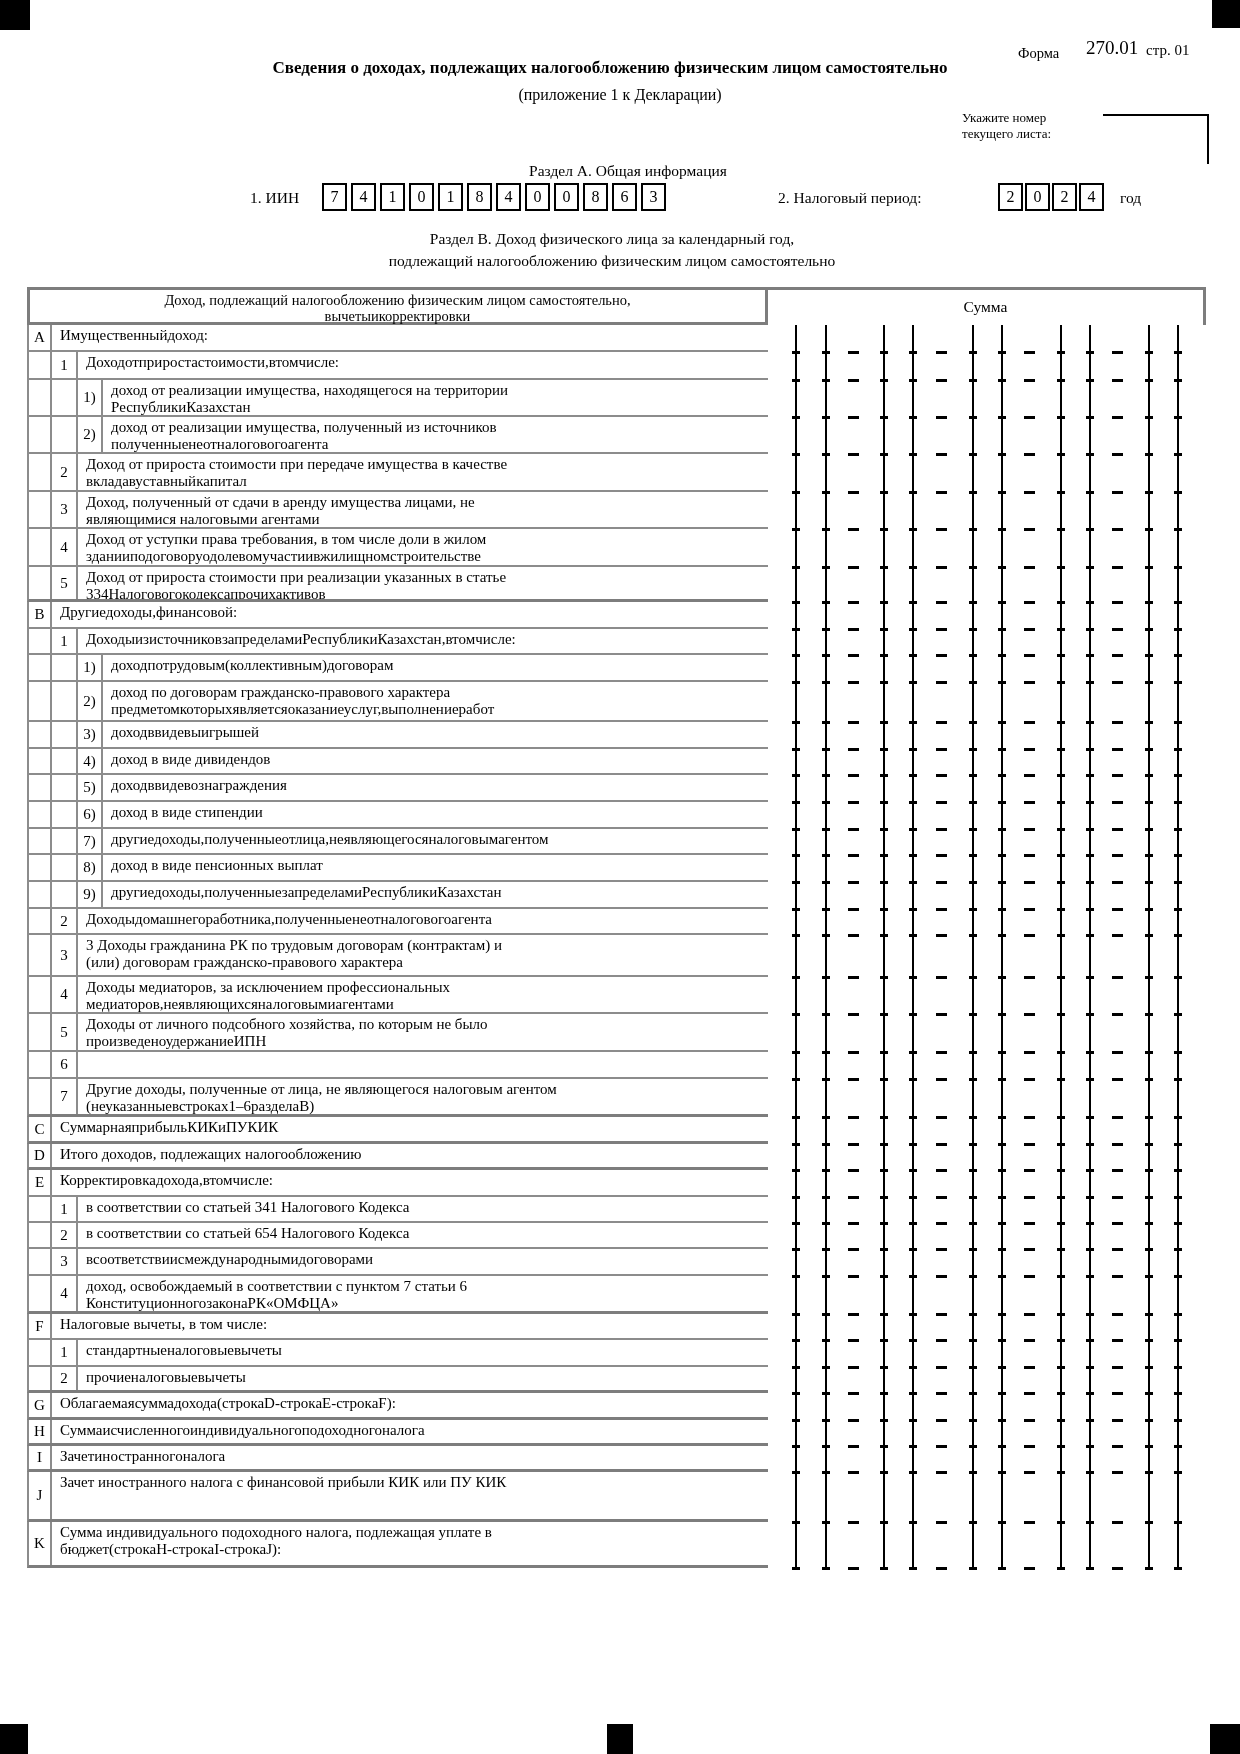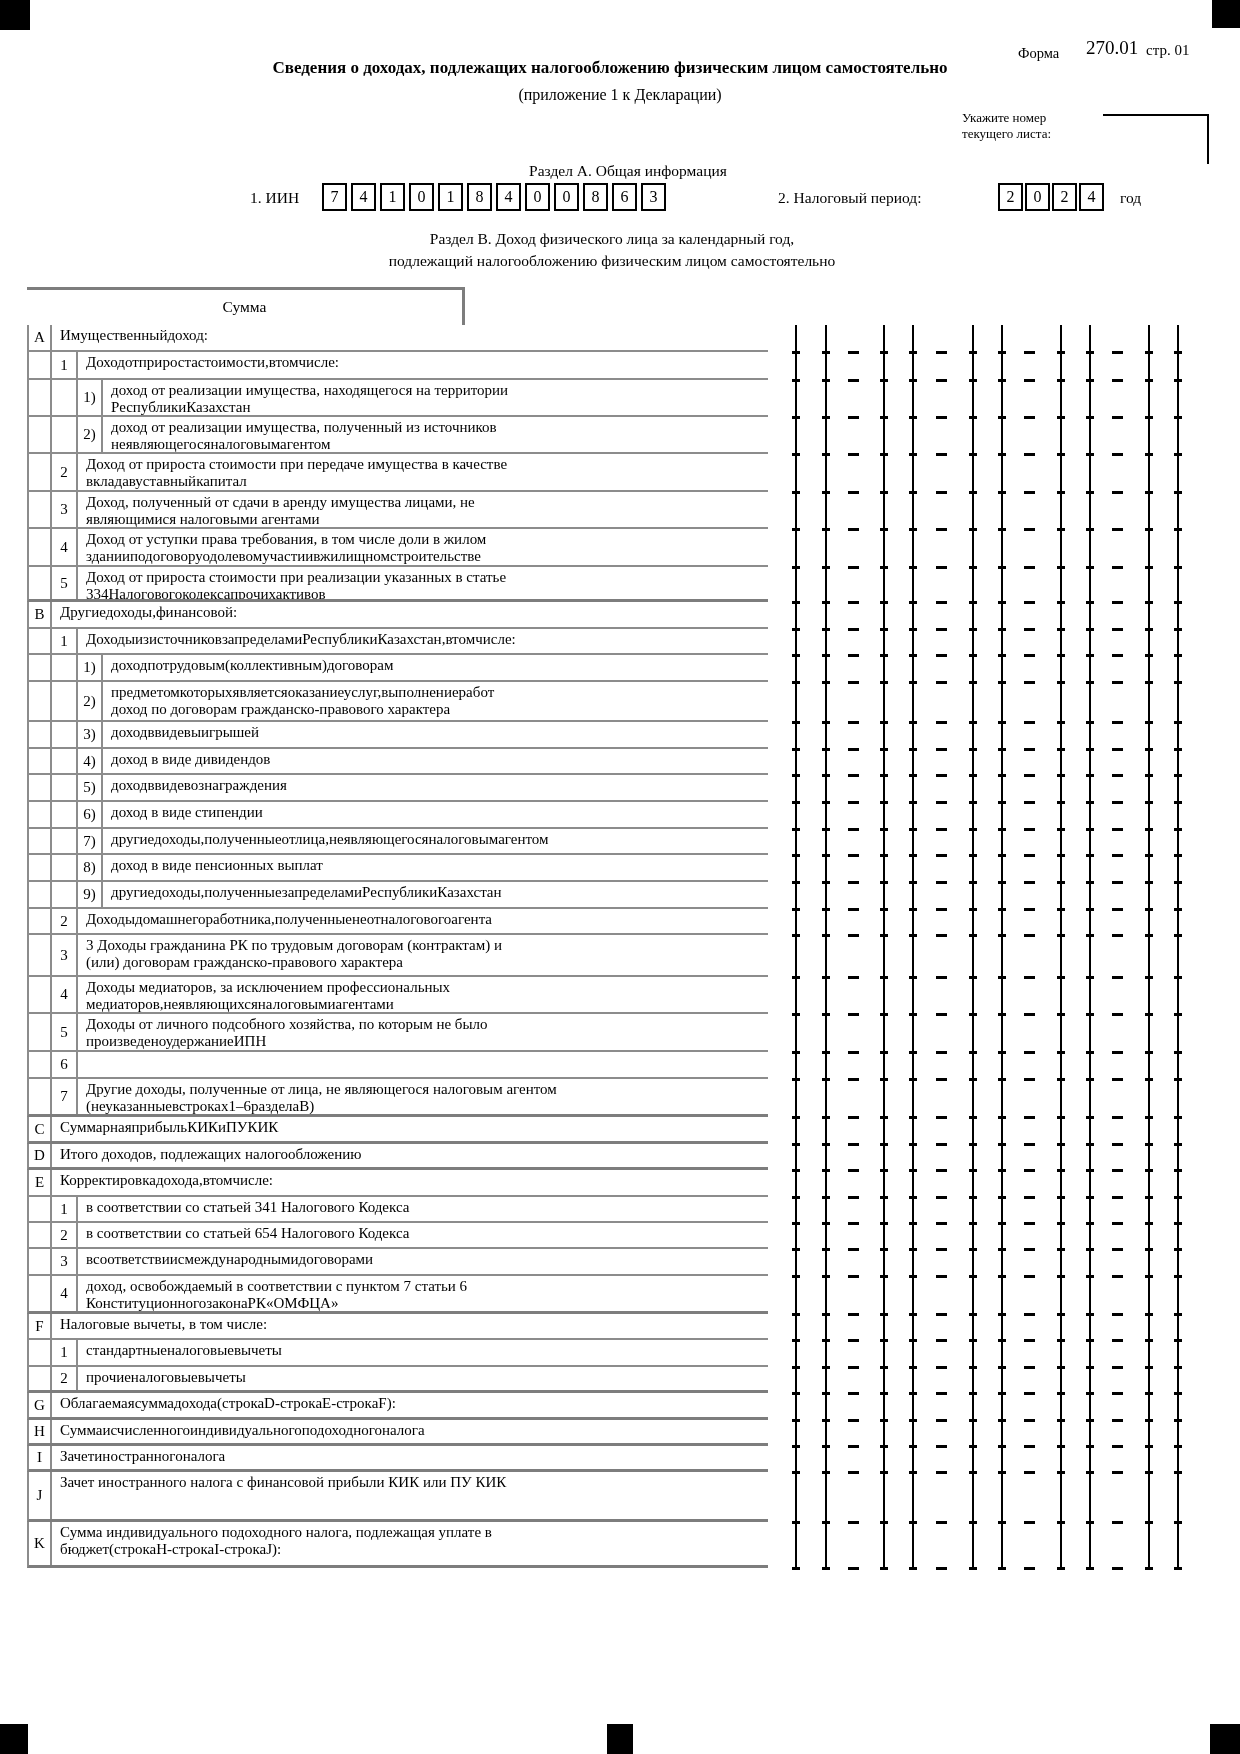--- a/index.html
+++ b/index.html
@@ -107,20 +107,24 @@
     </div>
   <span class="abs year-label">год</span>
 
   <div class="abs secB-heading">
     <div>Раздел В. Доход физического лица за календарный год,</div>
     <div>подлежащий налогообложению физическим лицом самостоятельно</div>
   </div>
 
   <div class="btable">
     <div class="thead">
+      <div class="th-left">
+        <div>Доход, подлежащий налогообложению физическим лицом самостоятельно,</div>
+        <div>вычетыикорректировки</div>
+      </div>
       <div class="th-right">Сумма</div>
     </div>
     <div id="tbody">
         <div class="trow" style="height: 27px;">
           <div class="rleft">
             <div class="lcell w1">A</div>
             <div class="rtext">
               <div>Имущественныйдоход:</div>
             </div>
           </div>
@@ -223,21 +227,21 @@
             <div class="dashm" style="left: 344px;"></div>
           </div>
         </div>
         <div class="trow" style="height: 37px;">
           <div class="rleft">
             <div class="lcell w1"></div>
             <div class="lcell w2"></div>
             <div class="lcell w3">2)</div>
             <div class="rtext">
               <div>доход от реализации имущества, полученный из источников</div>
-              <div>неявляющегосяналоговымагентом</div>
+              <div>полученныенеотналоговогоагента</div>
             </div>
           </div>
           <div class="rright">
             <div class="vl" style="left: 27px;"></div>
             <div class="tick" style="left: 24px;"></div>
             <div class="vl" style="left: 57px;"></div>
             <div class="tick" style="left: 54px;"></div>
             <div class="vl" style="left: 115px;"></div>
             <div class="tick" style="left: 112px;"></div>
             <div class="vl" style="left: 144px;"></div>
@@ -508,22 +512,22 @@
             <div class="dashm" style="left: 256px;"></div>
             <div class="dashm" style="left: 344px;"></div>
           </div>
         </div>
         <div class="trow" style="height: 40px;">
           <div class="rleft">
             <div class="lcell w1"></div>
             <div class="lcell w2"></div>
             <div class="lcell w3">2)</div>
             <div class="rtext">
+              <div>доход по договорам гражданско-правового характера</div>
               <div>предметомкоторыхявляетсяоказаниеуслуг,выполнениеработ</div>
-              <div>доход по договорам гражданско-правового характера</div>
             </div>
           </div>
           <div class="rright">
             <div class="vl" style="left: 27px;"></div>
             <div class="tick" style="left: 24px;"></div>
             <div class="vl" style="left: 57px;"></div>
             <div class="tick" style="left: 54px;"></div>
             <div class="vl" style="left: 115px;"></div>
             <div class="tick" style="left: 112px;"></div>
             <div class="vl" style="left: 144px;"></div>

